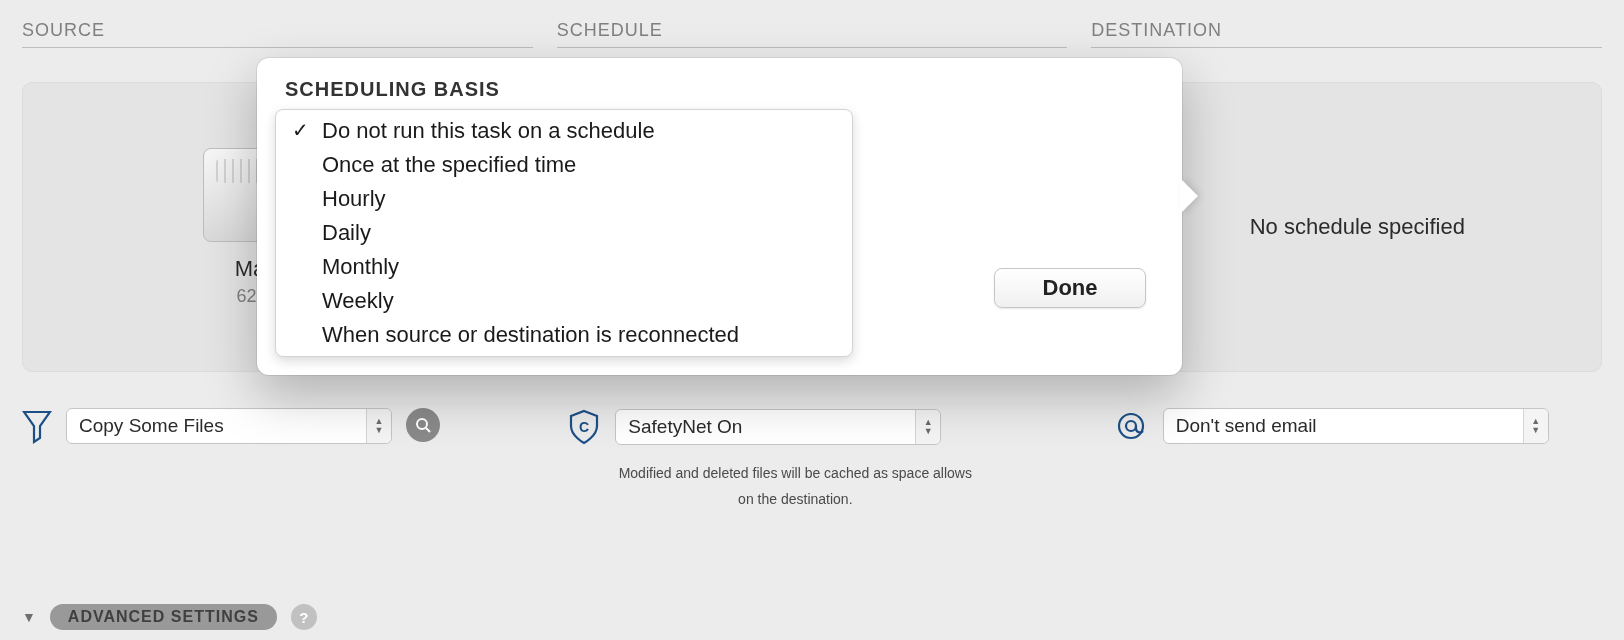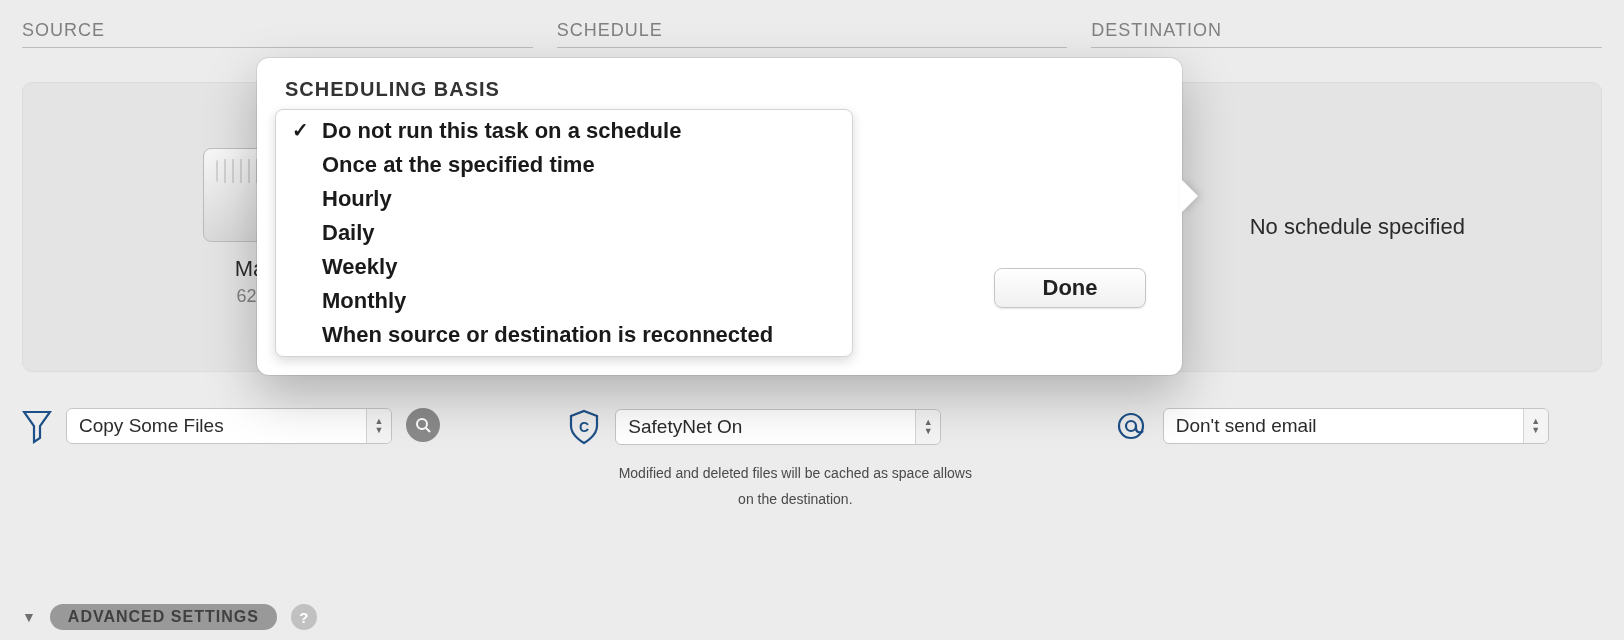--- a/index.html
+++ b/index.html
@@ -182,21 +182,20 @@
     filter: drop-shadow(3px 0 3px rgba(0,0,0,.12));
   }
   .menu {
     background:#fff;
     border:1px solid #d3d3d3;
     border-radius:8px;
     margin: 0 18px 18px 18px;
     box-shadow: 0 4px 12px rgba(0,0,0,.15);
     padding: 4px 0;
     width: 576px;
-    font-weight: bold;
   }
   .menu-item {
     font-size:22px;
     padding: 4px 26px 4px 46px;
     position:relative;
     color:#1a1a1a;
   }
   .menu-item.sel:before {
     content:"✓";
     position:absolute; left:16px; top:4px;
@@ -288,18 +287,18 @@
   <span class="help-dot">?</span>
 </div>
 
 <div class="popover">
   <div class="popover-title">SCHEDULING BASIS</div>
   <div class="menu" id="sched-menu">
       <div class="menu-item sel">Do not run this task on a schedule</div>
       <div class="menu-item">Once at the specified time</div>
       <div class="menu-item">Hourly</div>
       <div class="menu-item">Daily</div>
+      <div class="menu-item">Monthly</div>
       <div class="menu-item">Weekly</div>
-      <div class="menu-item">Monthly</div>
       <div class="menu-item">When source or destination is reconnected</div>
     </div>
   <div class="done-btn">Done</div>
 </div>
 
 </body></html>

